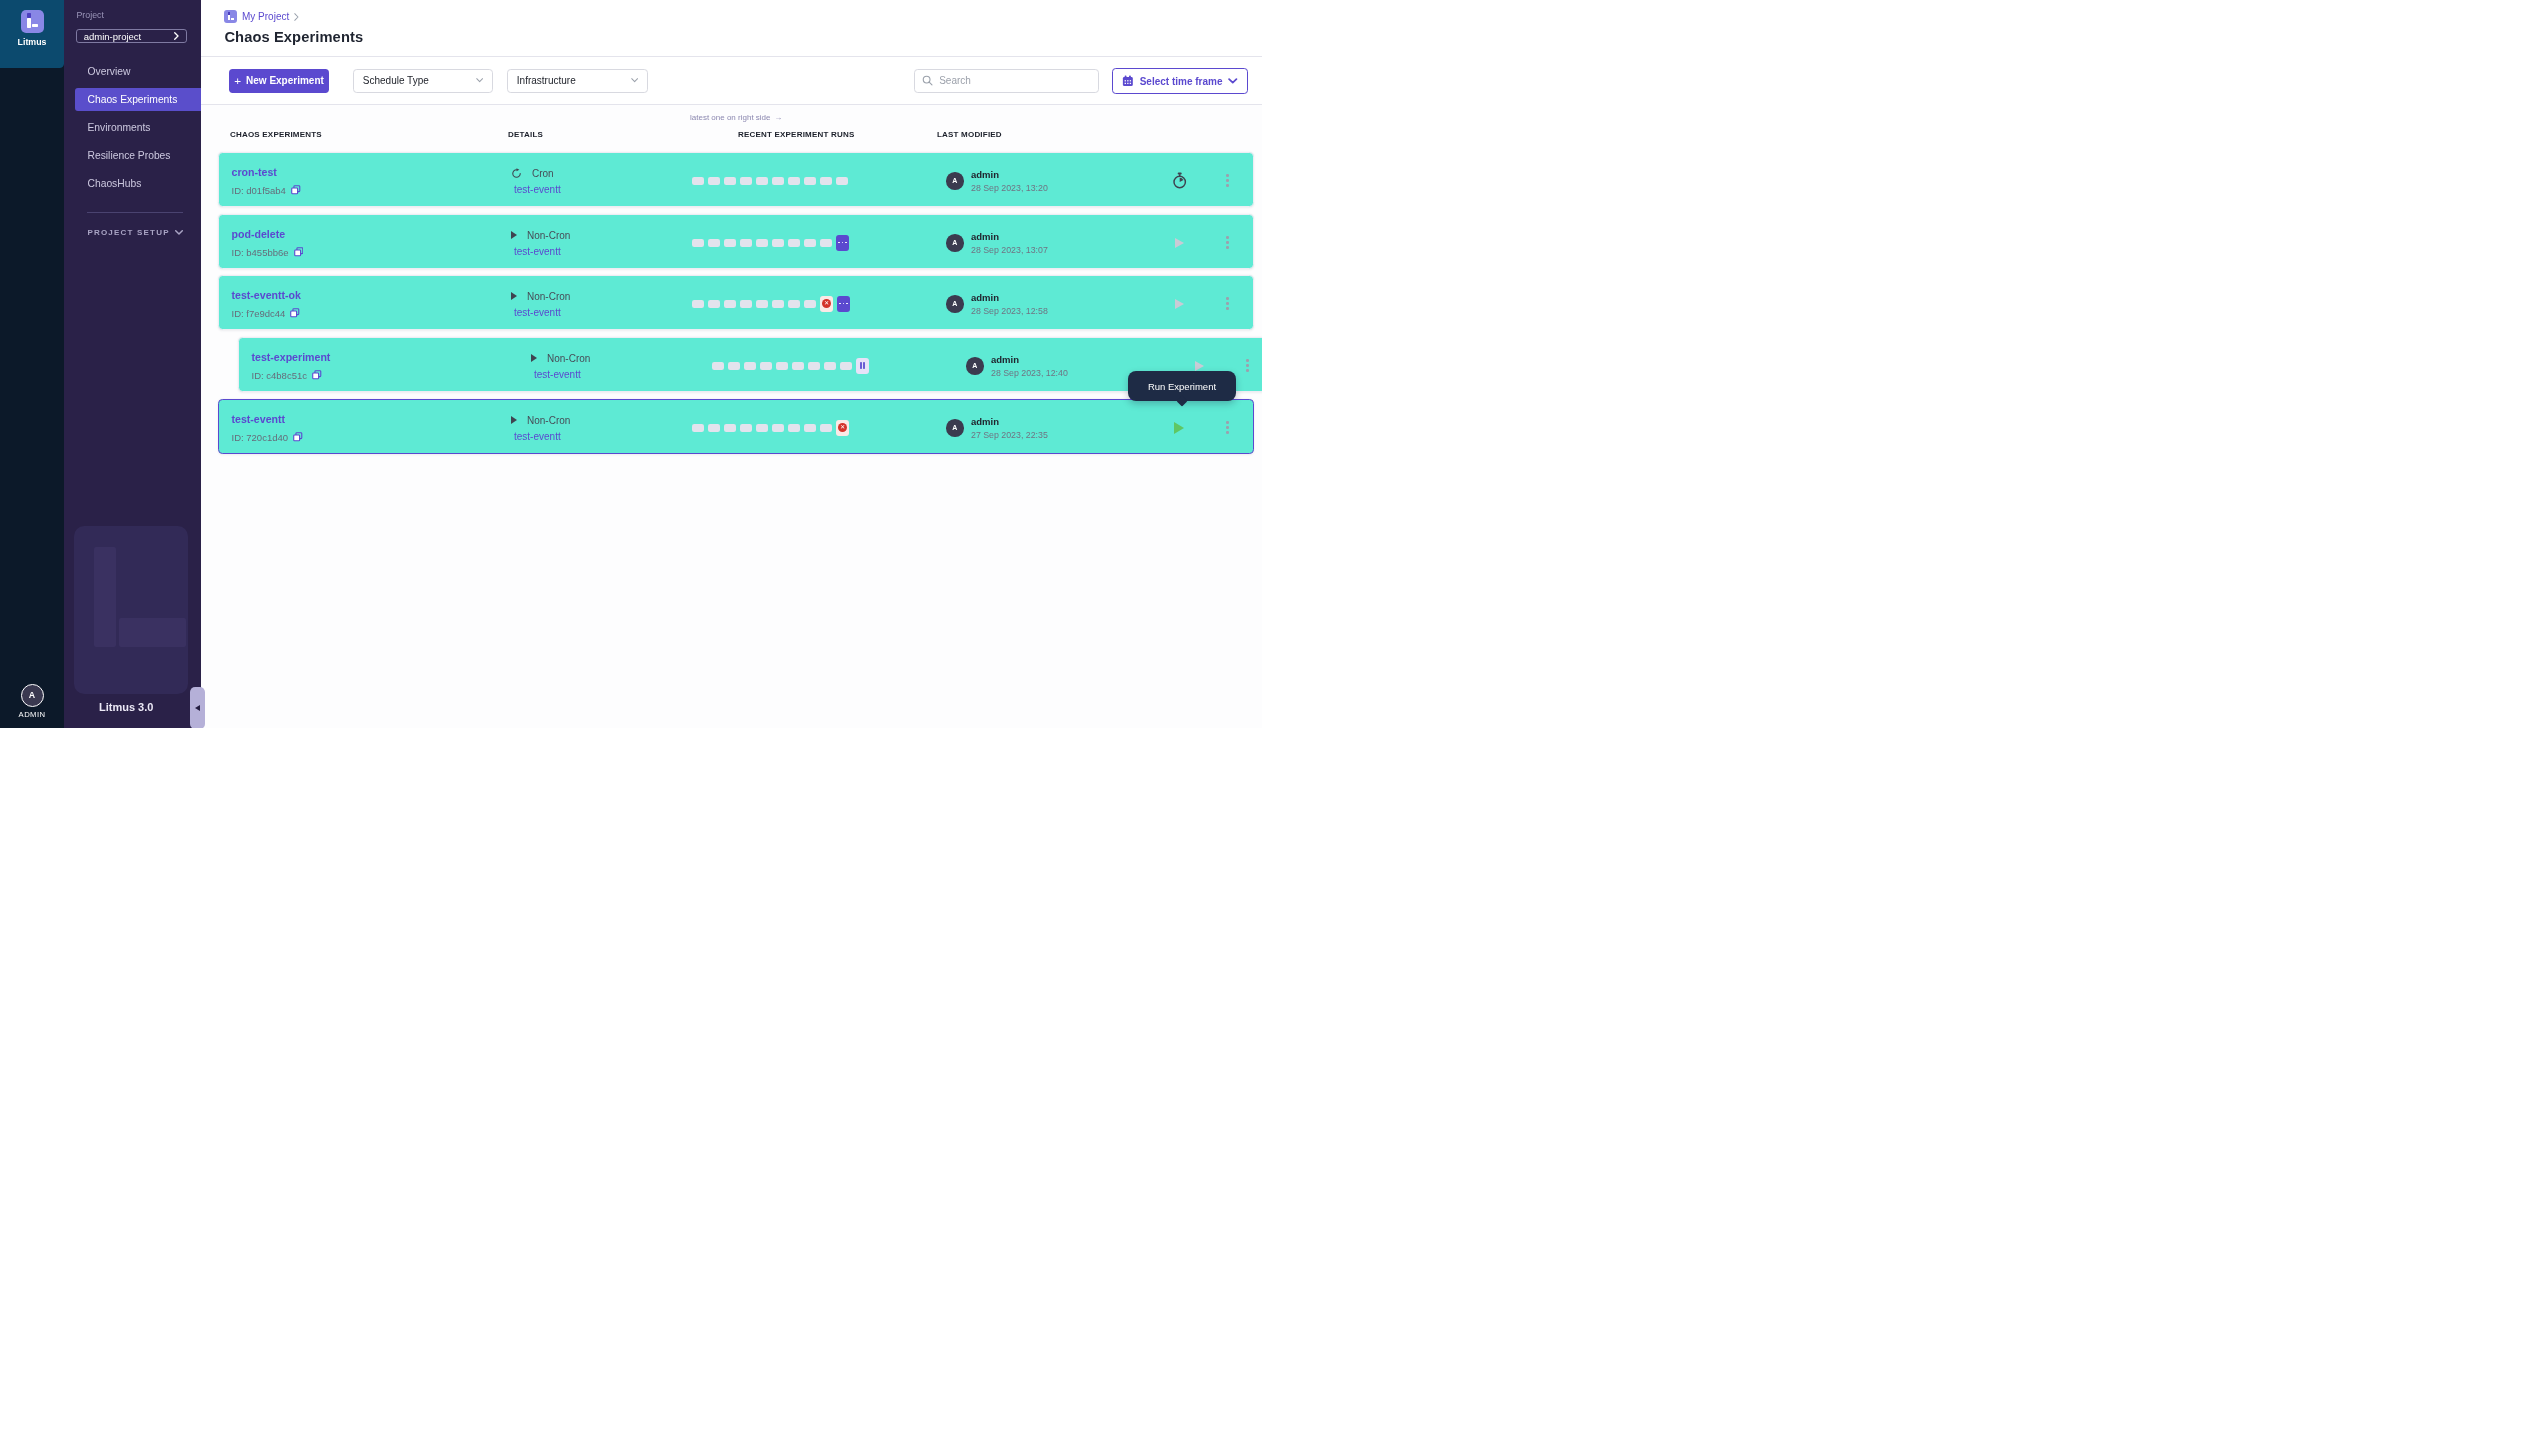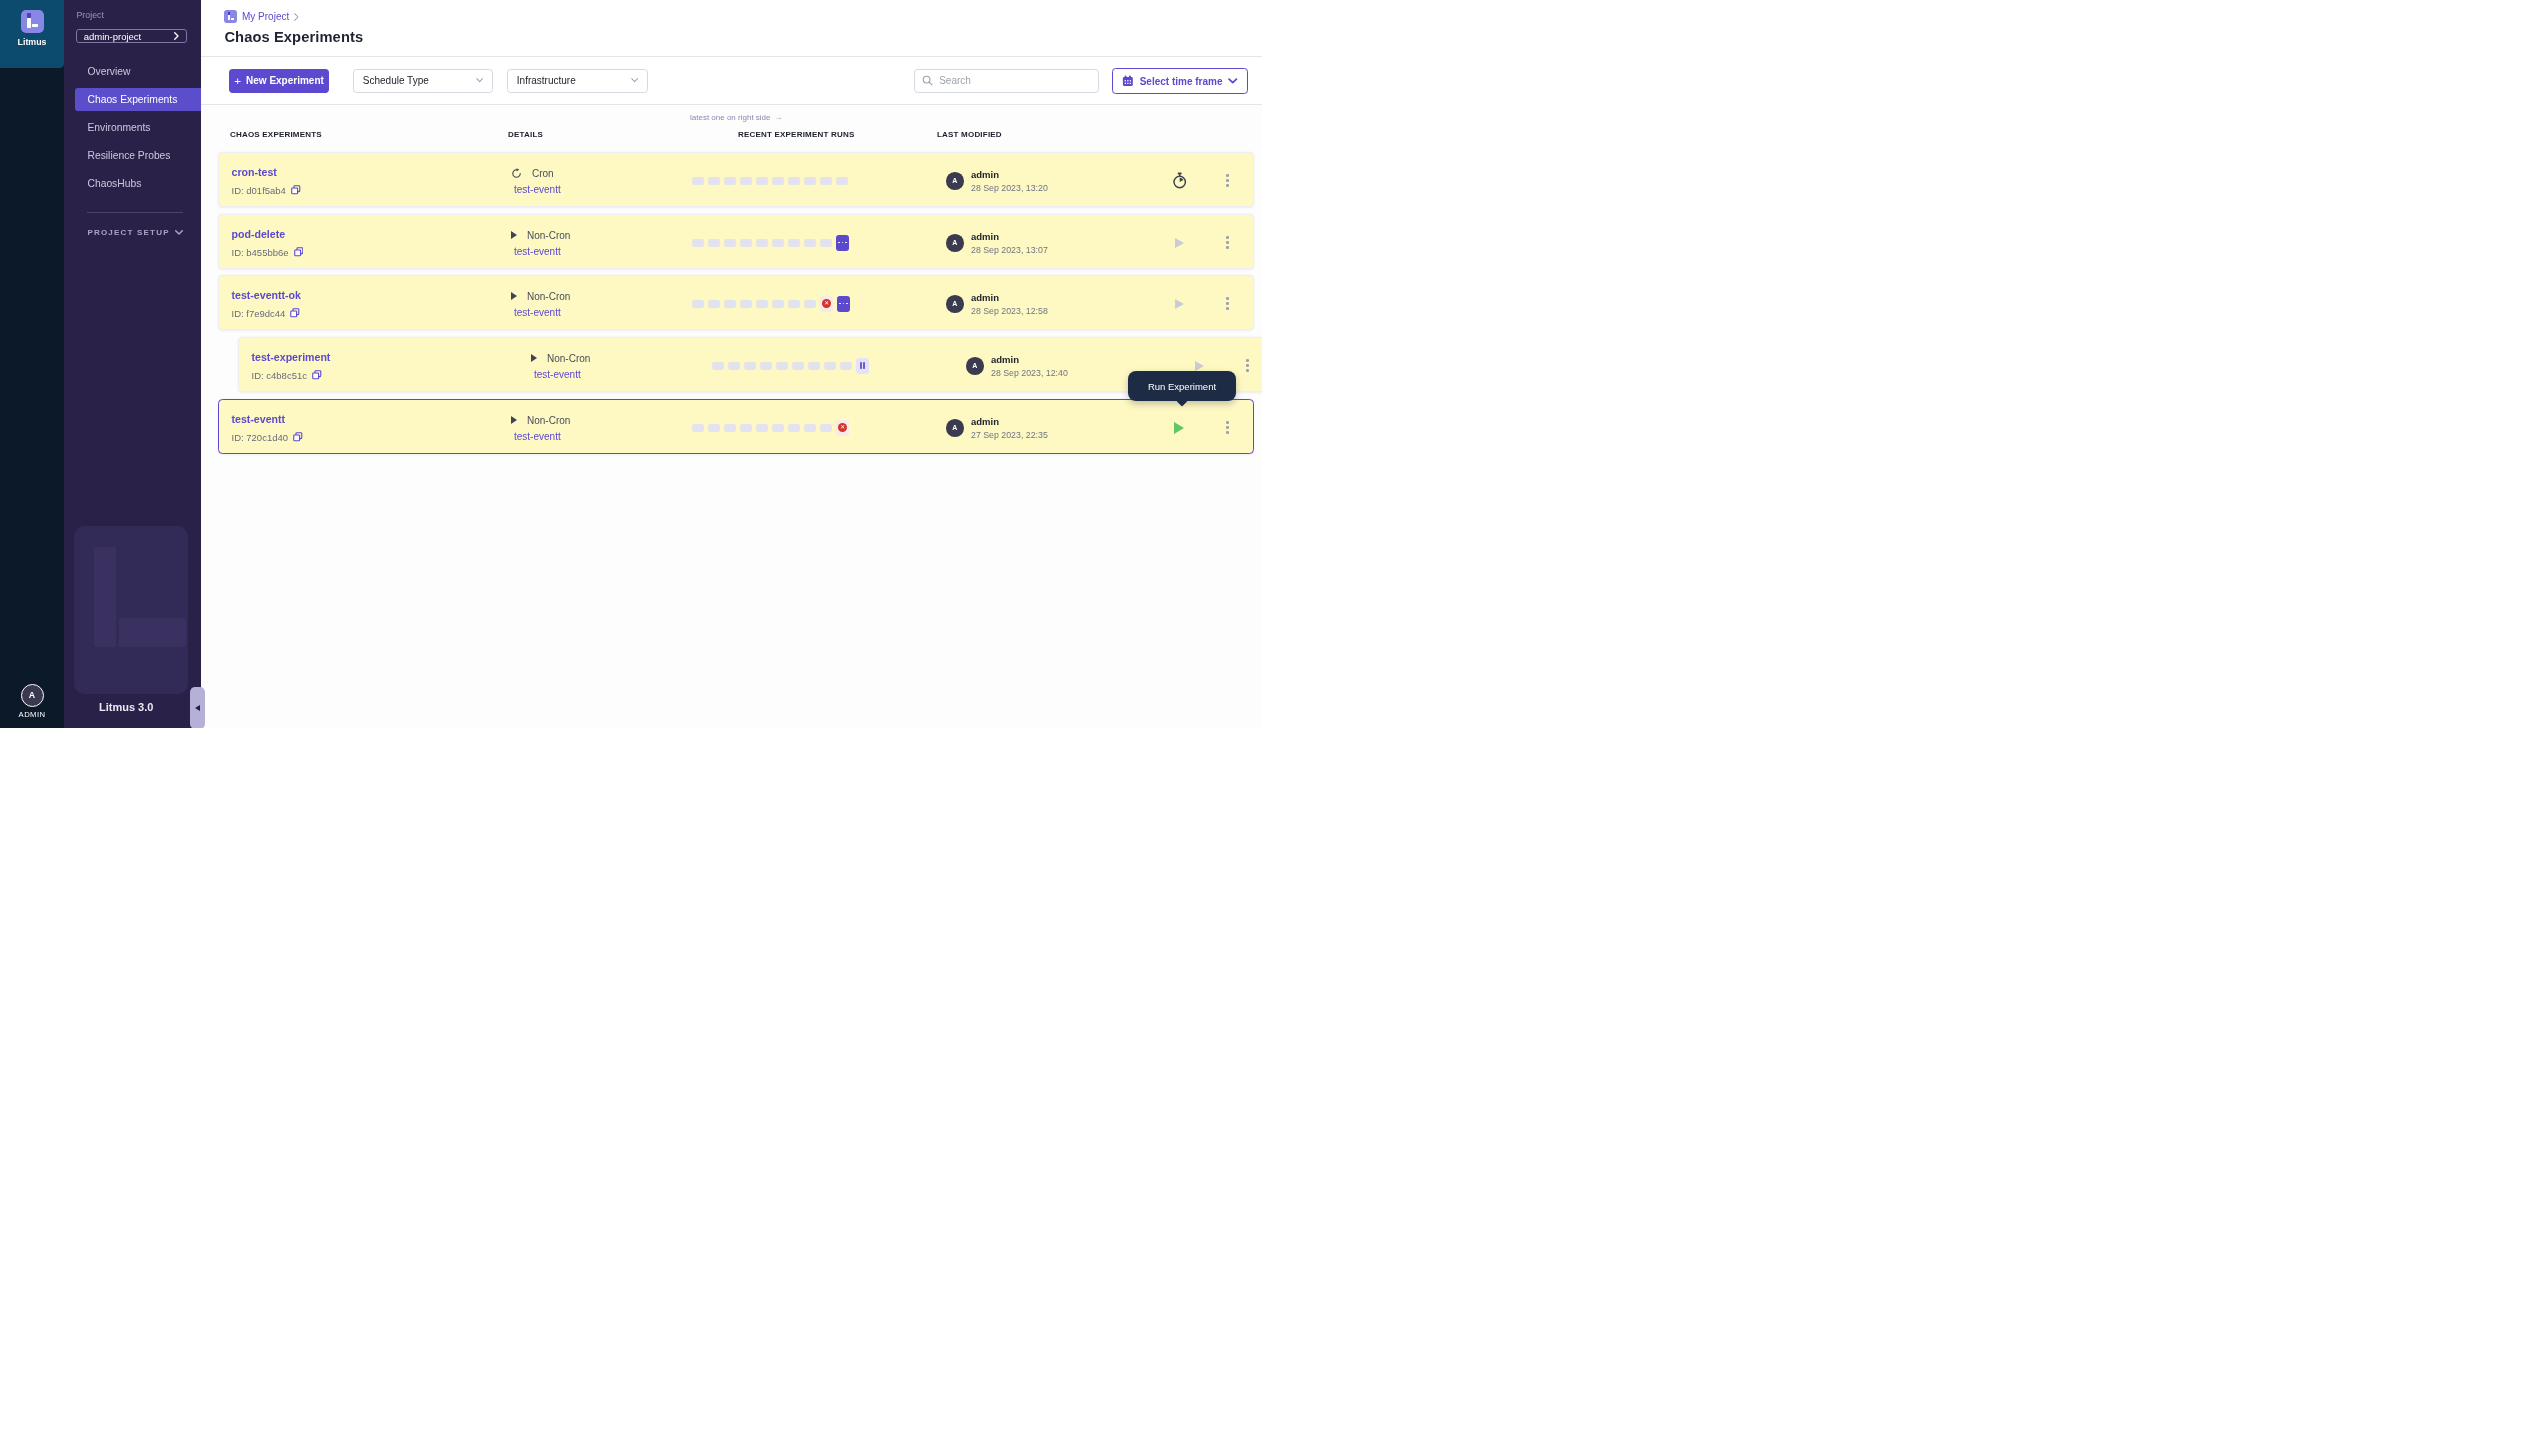--- a/index.html
+++ b/index.html
@@ -61,21 +61,21 @@
   .search-box input { border:none; outline:none; flex:1; font-size:10px; color:#30343c; font-family:inherit; background:transparent; }
   .search-box input::placeholder { color:#9ca1ab; }
   .btn-time { position:absolute; left:911px; top:11px; width:136px; height:26px; background:#fff; border:1.2px solid #5b49cf; border-radius:3.7px; color:#5b49cf; font-size:10px; font-weight:700; cursor:pointer; display:flex; align-items:center; justify-content:center; gap:5.9px; font-family:inherit; }
 
   
   .note { position:absolute; left:489px; top:113px; display:flex; align-items:center; gap:3.7px; font-size:8px; color:#8c88b0; }
   .thead { position:absolute; left:0; top:130px; width:1062px; height:11.7px; }
   .th { position:absolute; font-size:8px; font-weight:700; color:#1b1f2a; letter-spacing:0.2px; }
   .th:nth-child(1){ left:29px; } .th:nth-child(2){ left:307px; } .th:nth-child(3){ left:489px;padding-left:48px; } .th:nth-child(4){ left:736px; }
 
-  .card { position:absolute; left:17px; width:1036px; height:55px; background:#fef9c3; border:0.7px solid #ededf4; border-radius:4.4px; box-shadow:0 0.7px 2.2px rgba(25,25,60,.07); cursor:pointer;padding-left:12px; }
+  .card { position:absolute; left:17px; width:1036px; height:55px; background:#5eead4; border:0.7px solid #ededf4; border-radius:4.4px; box-shadow:0 0.7px 2.2px rgba(25,25,60,.07); cursor:pointer;padding-left:12px; }
   .card.selected { border:1.1px solid #5b49cf; }
   .exp-name { position:absolute; left:12.5px; top:12.5px; font-size:10.6px; font-weight:700; color:#5b49cf; cursor:pointer; }
   .exp-id { position:absolute; left:12.5px; top:31.5px; font-size:9.5px; color:#666c7a; display:flex; align-items:center; gap:5.1px; }
   .copy-ic { cursor:pointer; flex:none; }
   .type-row { position:absolute; left:292px; top:14.7px; display:flex; align-items:center; gap:10px; font-size:10px; color:#474c57; }
   .tri-dark { width:0; height:0; border-left:6.6px solid #3f4450; border-top:4px solid transparent; border-bottom:4px solid transparent; }
   .target-link { position:absolute; left:295px; top:31px; font-size:10px; color:#5b49cf; cursor:pointer; }
   .runs { position:absolute; left:473px; top:0; height:55px; display:flex; align-items:center; gap:4px; }
   .bar { width:12px; height:8px; background:#e3e3ed; border-radius:2.2px; cursor:pointer; }
   .bar.st { width:13px; height:16px; border-radius:2.9px; display:flex; align-items:center; justify-content:center; }

